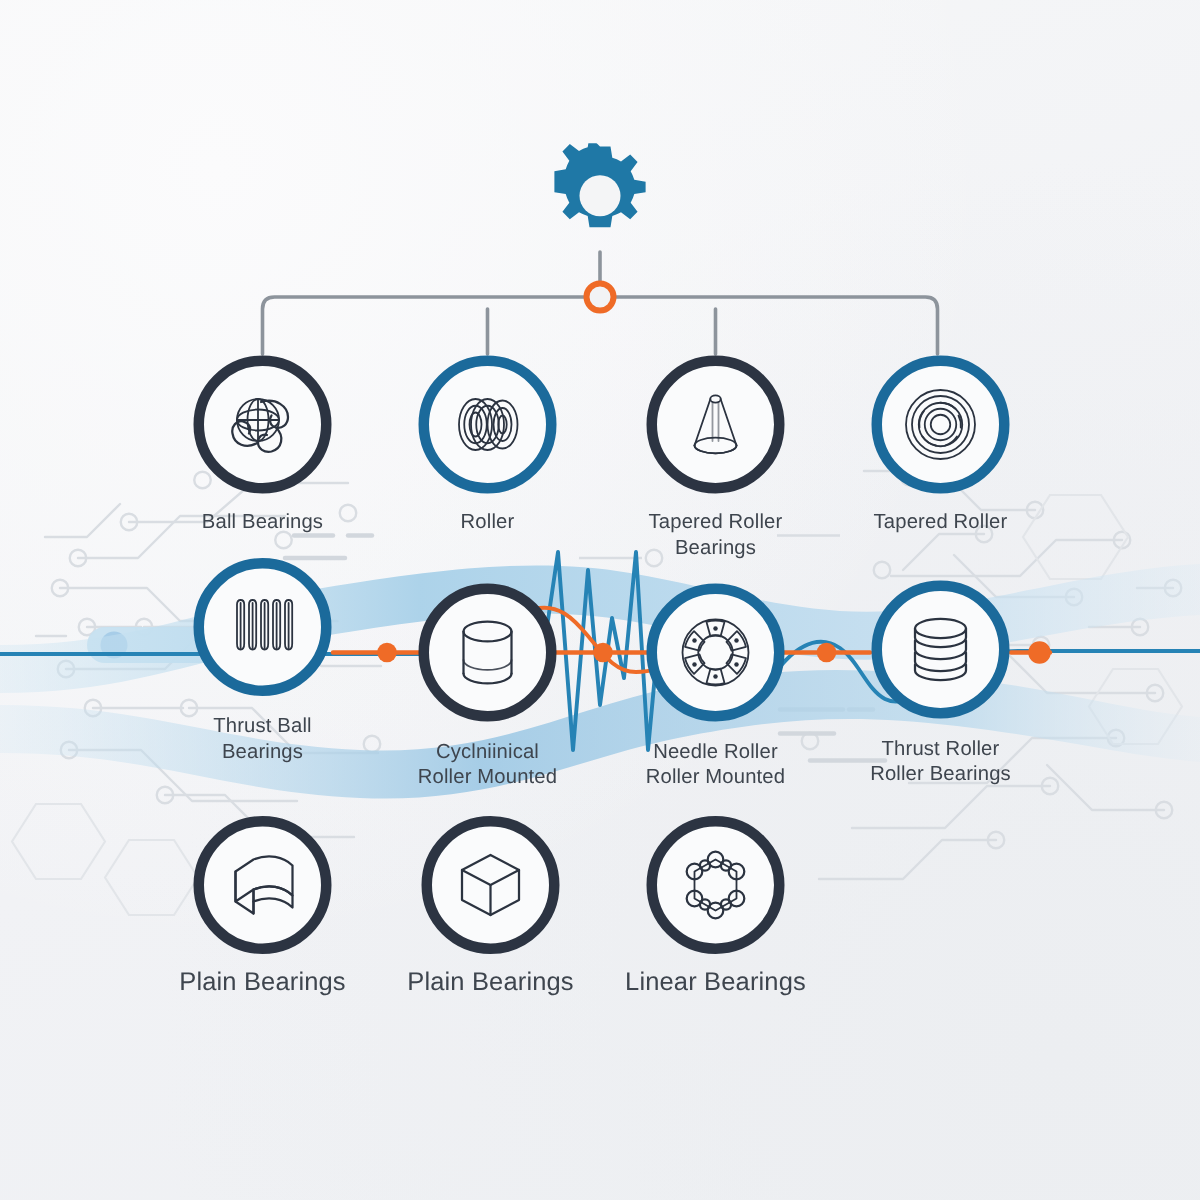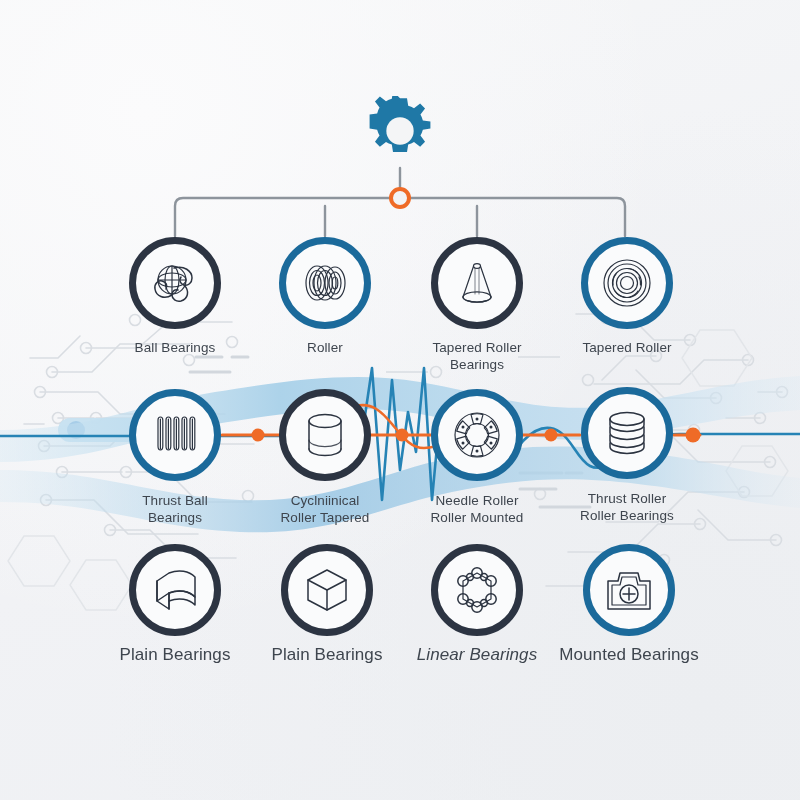--- a/index.html
+++ b/index.html
@@ -334,21 +334,21 @@
           <path d="M39 21 a14.5 14.5 0 0 1 1.5 8"></path>
           <path d="M38 35 a14.5 14.5 0 0 1 -8 6"></path>
           <path d="M24 41 a14.5 14.5 0 0 1 -9 -6"></path>
           <path d="M13 29 a14.5 14.5 0 0 1 3 -11"></path>
         </g>
       </svg>
     </div>
     <div class="node-label">Tapered Roller</div>
   </div>
 
-  <div class="node row-mid" style="left:175px; top:389px;text-align:center;">
+  <div class="node row-mid" style="left:175px; top:372px;text-align:center;">
     <div class="ring blue">
       <svg width="50" height="50" viewBox="0 0 50 50" xmlns="http://www.w3.org/2000/svg">
         <g class="icon-thin">
           <path d="M8 10 q0 -3 2.4 -3 q2.4 0 2.4 3 v26 q0 4 -2.4 4 q-2.4 0 -2.4 -4 z"></path>
           <path d="M10.4 9 v30"></path>
           <path d="M16 10 q0 -3 2.4 -3 q2.4 0 2.4 3 v26 q0 4 -2.4 4 q-2.4 0 -2.4 -4 z"></path>
           <path d="M18.4 9 v30"></path>
           <path d="M24 10 q0 -3 2.4 -3 q2.4 0 2.4 3 v26 q0 4 -2.4 4 q-2.4 0 -2.4 -4 z"></path>
           <path d="M26.4 9 v30"></path>
           <path d="M32 10 q0 -3 2.4 -3 q2.4 0 2.4 3 v26 q0 4 -2.4 4 q-2.4 0 -2.4 -4 z"></path>
@@ -366,21 +366,21 @@
     <div class="ring dark">
       <svg width="48" height="52" viewBox="0 0 48 52" xmlns="http://www.w3.org/2000/svg">
         <ellipse class="icon-stroke" cx="24" cy="12" rx="16" ry="6.6"></ellipse>
         <path class="icon-stroke" d="M8 12 v28"></path>
         <path class="icon-stroke" d="M40 12 v28"></path>
         <path class="icon-stroke" d="M8 40 a16 6.6 0 0 0 32 0"></path>
         <path class="icon-thin" d="M8 31 a16 6.6 0 0 0 32 0" opacity="0.85"></path>
       </svg>
     </div>
     <div class="node-label">Cyclniinical
-Roller Tapered</div>
+Roller Mounted</div>
   </div>
 
   <div class="node row-mid" style="left:477px; top:389px;">
     <div class="ring blue">
       <svg width="54" height="54" viewBox="0 0 54 54" xmlns="http://www.w3.org/2000/svg">
         <circle class="icon-thin" cx="27" cy="27" r="22"></circle>
         <circle class="icon-thin" cx="27" cy="27" r="11.5"></circle>
         <g class="icon-thin">
           <path d="M21 6.6 a22 22 0 0 1 12 0 l-2.6 9.6 a11.5 11.5 0 0 0 -6.8 0 z"></path>
           <path d="M41.3 12.8 a22 22 0 0 1 6 10.4 l-9.6 2.6 a11.5 11.5 0 0 0 -3.4 -5.9 z"></path>
@@ -433,46 +433,35 @@
     <div class="ring dark">
       <svg width="46" height="48" viewBox="0 0 46 48" xmlns="http://www.w3.org/2000/svg">
         <path class="icon-stroke" d="M23 4 L42 14 L42 34 L23 44 L4 34 L4 14 Z"></path>
         <path class="icon-stroke" d="M4 14 L23 24 L42 14"></path>
         <path class="icon-stroke" d="M23 24 L23 44"></path>
       </svg>
     </div>
     <div class="node-label">Plain Bearings</div>
   </div>
 
-  <div class="node row-bot" style="left:477px; top:544px;font-style:italic;">
+  <div class="node row-bot" style="left:477px; top:544px;">
     <div class="ring dark">
       <svg width="52" height="52" viewBox="0 0 52 52" xmlns="http://www.w3.org/2000/svg">
         <path class="icon-thin" d="M26 9 L40 17 L40 35 L26 43 L12 35 L12 17 Z"></path>
         <g class="icon-stroke">
           <circle cx="26" cy="9" r="5.2"></circle>
           <circle cx="40" cy="17" r="5.2"></circle>
           <circle cx="40" cy="35" r="5.2"></circle>
           <circle cx="26" cy="43" r="5.2"></circle>
           <circle cx="12" cy="35" r="5.2"></circle>
           <circle cx="12" cy="17" r="5.2"></circle>
           <circle cx="33" cy="13" r="3.4"></circle>
           <circle cx="33" cy="39" r="3.4"></circle>
           <circle cx="19" cy="39" r="3.4"></circle>
           <circle cx="19" cy="13" r="3.4"></circle>
         </g>
       </svg>
     </div>
     <div class="node-label">Linear Bearings</div>
   </div>
 
-  <div class="node row-bot" style="left:629px; top:544px;">
-    <div class="ring blue">
-      <svg width="50" height="46" viewBox="0 0 50 46" xmlns="http://www.w3.org/2000/svg">
-        <path class="icon-stroke" d="M4 14 L4 42 L46 42 L46 14 L36 14 L34 6 L16 6 L14 14 Z"></path>
-        <path class="icon-thin" d="M8 18 L8 38 L42 38 L42 18 L34 18 L32 10 L18 10 L16 18 Z"></path>
-        <circle class="icon-stroke" cx="25" cy="27" r="9"></circle>
-        <path class="icon-stroke" d="M25 21 v12 M19 27 h12"></path>
-      </svg>
-    </div>
-    <div class="node-label">Mounted Bearings</div>
-  </div>
 
 </div>
 
 </body></html>

